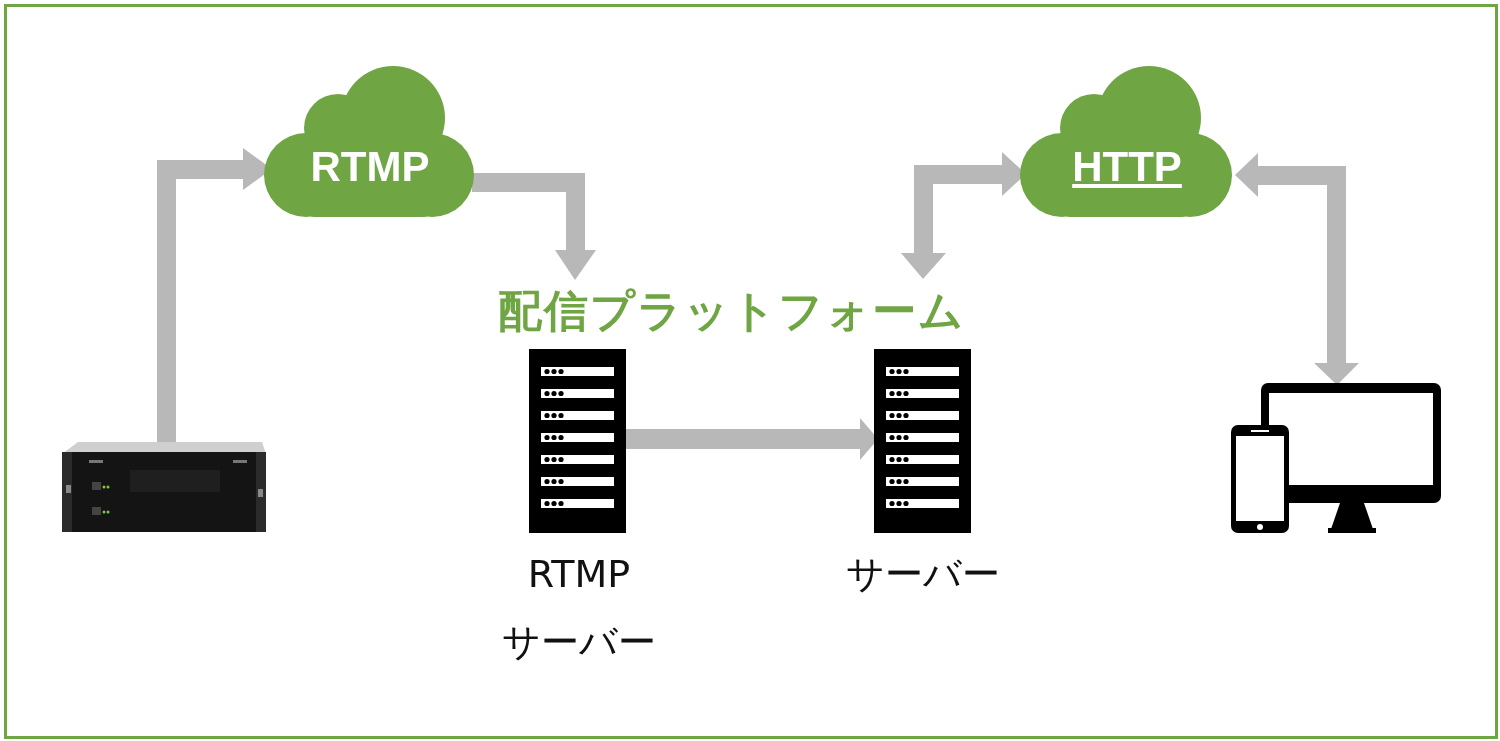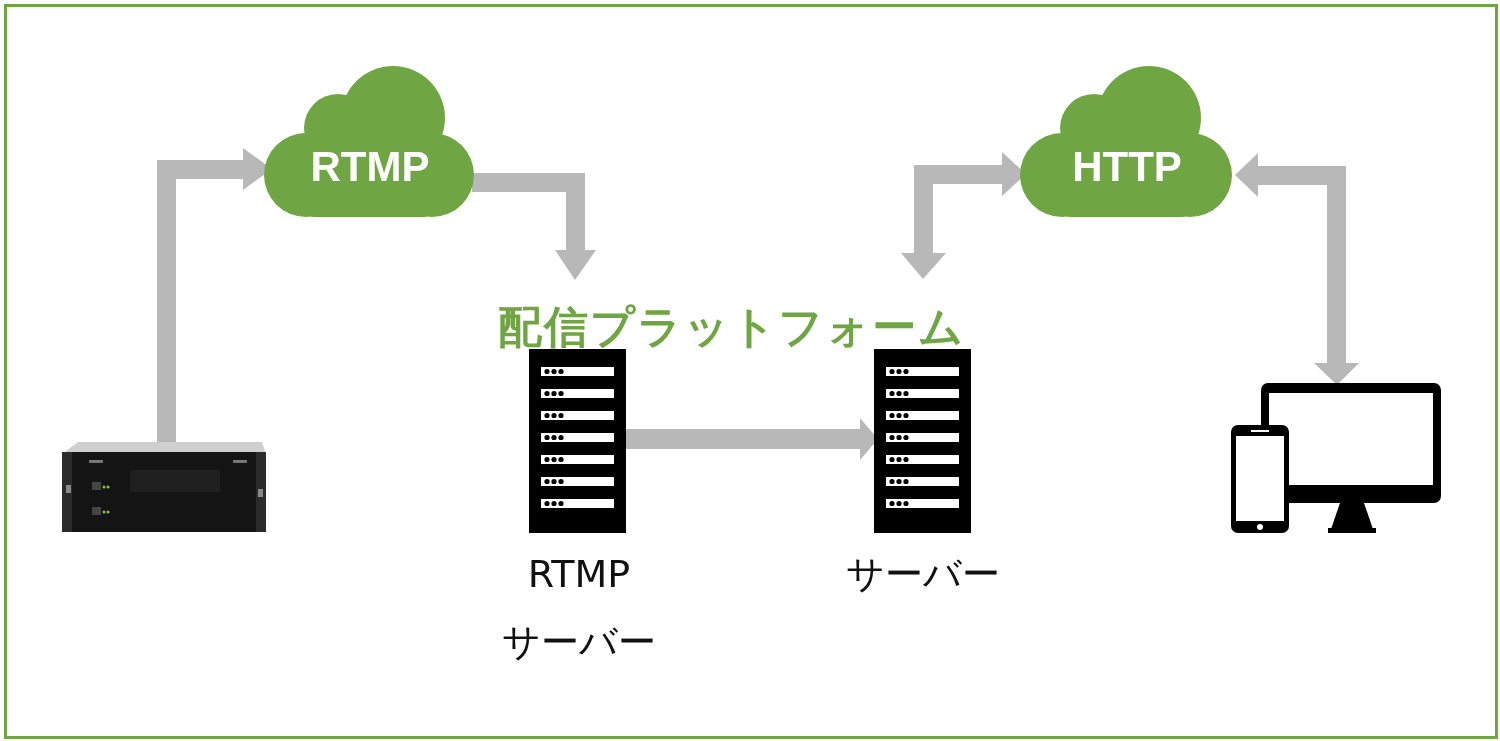--- a/index.html
+++ b/index.html
@@ -5,21 +5,21 @@
   html, body { margin: 0; padding: 0; background: #ffffff; }
   body { width: 1500px; height: 741px; position: relative; overflow: hidden;
          font-family: "Liberation Sans", "DejaVu Sans", sans-serif; }
   .frame { position: absolute; left: 4px; top: 4px; width: 1488px; height: 729px;
            border: 3px solid #70a544; box-sizing: content-box; }
   svg.diagram { position: absolute; left: 0; top: 0; }
   .cloud-label { position: absolute; color: #ffffff; font-weight: bold; font-size: 42px;
                  text-align: center; width: 200px; line-height: 42px; }
   .platform-title { position: absolute; left: 498px; top: 282px; width: 510px;
                     color: #70a544; font-size: 44px; font-weight: bold; letter-spacing: 2px;
-                    font-family: Liberation Serif, serif; white-space: nowrap; margin-top: 16px; }
+                    font-family: Liberation Serif, serif; white-space: nowrap; }
   .server-label { position: absolute; text-align: center; color: #111; font-size: 38px;
                   line-height: 68px; width: 240px; font-family: "DejaVu Sans", sans-serif; }
 </style>
 </head>
 <body>
 
 <div class="frame"></div>
 
 <svg class="diagram" width="1500" height="741" viewBox="0 0 1500 741">
 
@@ -160,21 +160,21 @@
   </g>
   <g>
     <rect x="1231" y="425" width="58" height="108" rx="7" fill="#000"></rect>
     <rect x="1236" y="436" width="48" height="85" fill="#fff"></rect>
     <rect x="1251" y="430" width="18" height="2" fill="#fff"></rect>
     <circle cx="1260" cy="527" r="3" fill="#fff"></circle>
   </g>
 </svg>
 
 <div class="cloud-label" style="left:270px; top:146px;">RTMP</div>
-<div class="cloud-label" style="left:1027px; top:146px;">HTTP</div>
+<div class="cloud-label" style="left:1027px; top:146px;text-decoration:underline;">HTTP</div>
 
 <div class="platform-title">配信プラットフォーム</div>
 
 <div class="server-label" style="left:459px; top:540px;">
   <div>RTMP</div>
   <div>サーバー</div>
 </div>
 <div class="server-label" style="left:803px; top:540px;">
   <div>サーバー</div>
 </div>

